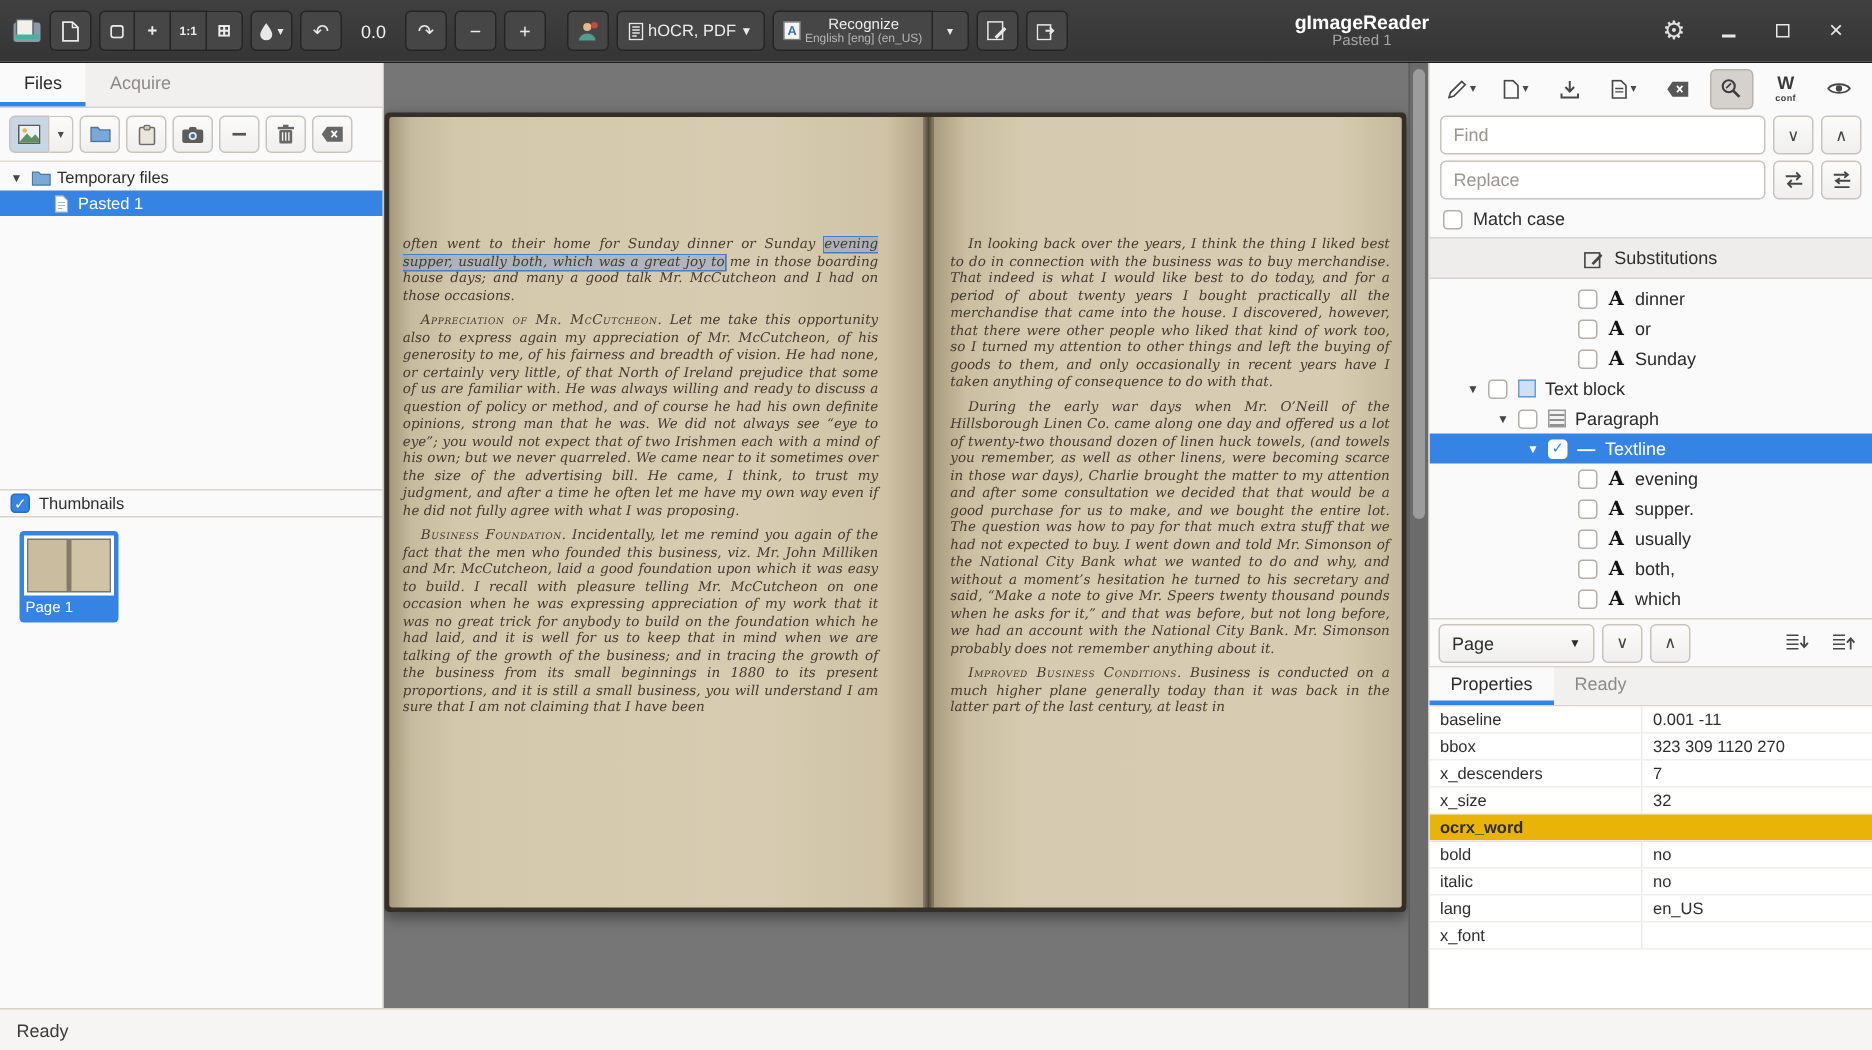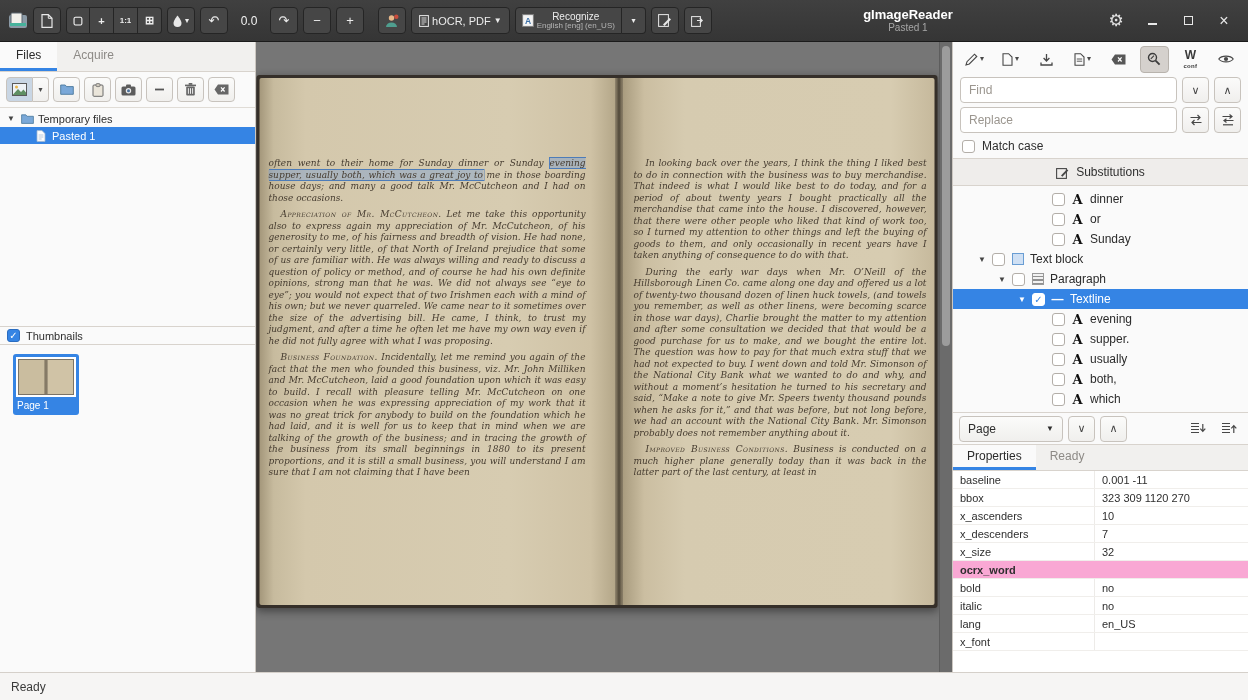--- a/index.html
+++ b/index.html
@@ -119,21 +119,21 @@
   .page-combo { width:104px; height:26px; background:linear-gradient(#fbfbfa,#f0efed); border:1px solid #c8c3bd; border-radius:4px; display:inline-flex; align-items:center; justify-content:space-between; padding:0 8px; font-size:12px; color:#2e2e2e; }
   .flat-btn { width:26px; height:26px; display:inline-flex; align-items:center; justify-content:center; border-radius:4px; color:#444; }
   .ml-auto { margin-left:auto; }
   .ep-tabs { display:flex; height:27px; flex:0 0 auto; background:#f1f0ee; border-top:1px solid #d8d3cd; border-bottom:1px solid #d8d3cd; }
   .ep-tab { padding:0 14px; display:flex; align-items:center; font-size:12px; color:#8d8a86; border-bottom:3px solid transparent; }
   .ep-tab.active { color:#2b2b2b; background:#fafafa; border-bottom-color:#3584e4; }
   .props { flex:1; background:#ffffff; overflow:hidden; }
   .prop-row { display:flex; height:18px; align-items:stretch; border-bottom:1px solid #f0eeeb; font-size:11px; }
   .prop-key { width:142px; flex:0 0 auto; padding:0 7px; display:flex; align-items:center; border-right:1px solid #edebe8; }
   .prop-val { flex:1; padding:0 7px; display:flex; align-items:center; }
-  .prop-row.header { background:#f9a8d4; font-weight:bold;align-items:center; }
+  .prop-row.header { background:#eab308; font-weight:bold;align-items:center; }
   .prop-row.header .prop-key { border-right-color:transparent; }
 
   
   .statusbar { height:28px; flex:0 0 auto; background:#f6f5f4; border-top:1px solid #d5d0ca; display:flex; align-items:center; padding:0 11px; font-size:12px; color:#3a3a3a; }
 </style>
 </head>
 <body>
 
 <div class="app">
 
@@ -593,24 +593,20 @@
           <div class="prop-row">
             <div class="prop-key">baseline</div>
             <div class="prop-val">0.001 -11</div>
           </div>
 
           <div class="prop-row">
             <div class="prop-key">bbox</div>
             <div class="prop-val">323 309 1120 270</div>
           </div>
 
-          <div class="prop-row">
-            <div class="prop-key">x_ascenders</div>
-            <div class="prop-val">10</div>
-          </div>
 
           <div class="prop-row">
             <div class="prop-key">x_descenders</div>
             <div class="prop-val">7</div>
           </div>
 
           <div class="prop-row">
             <div class="prop-key">x_size</div>
             <div class="prop-val">32</div>
           </div>

